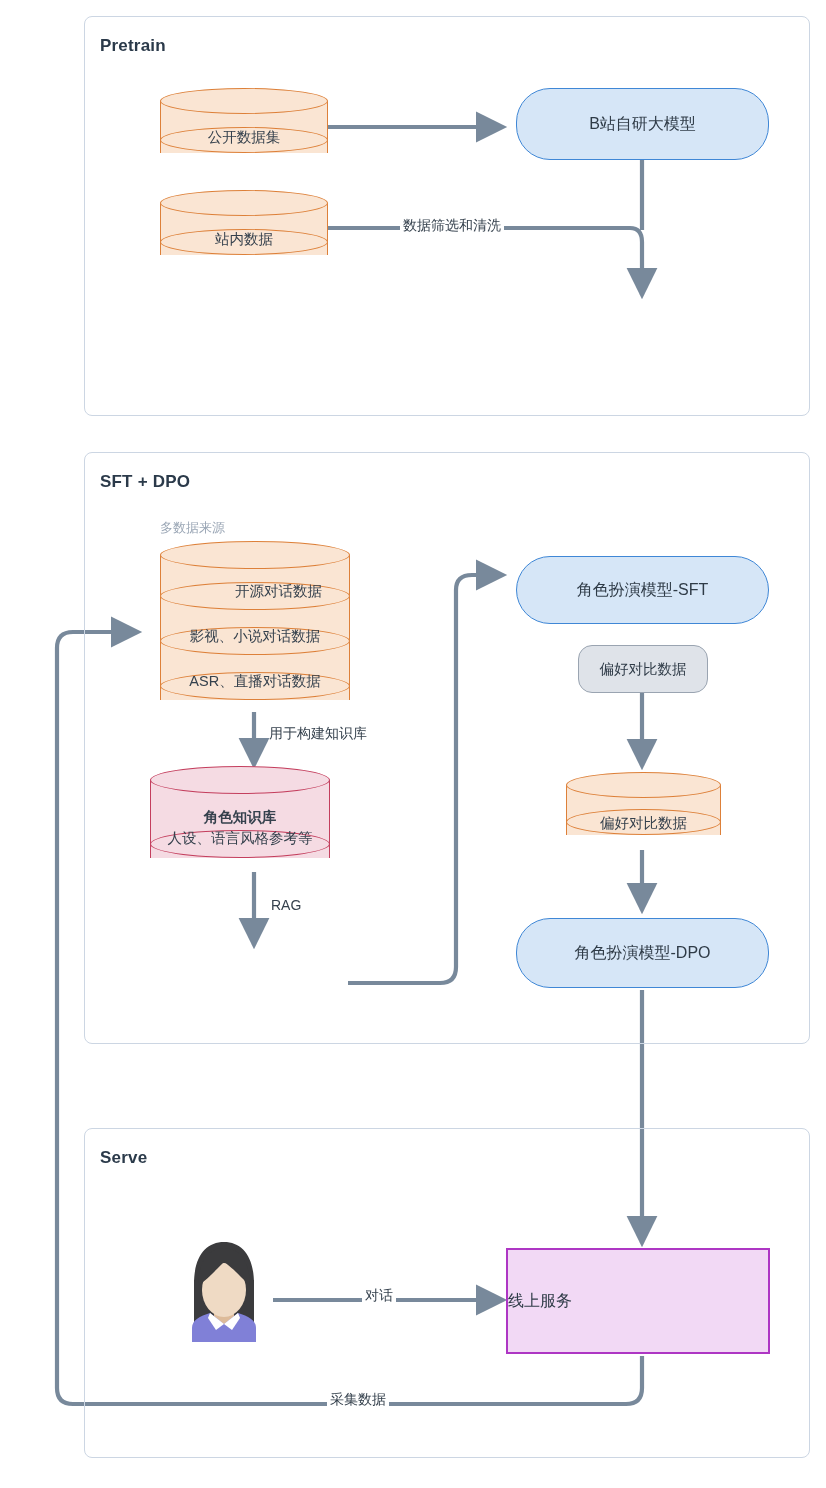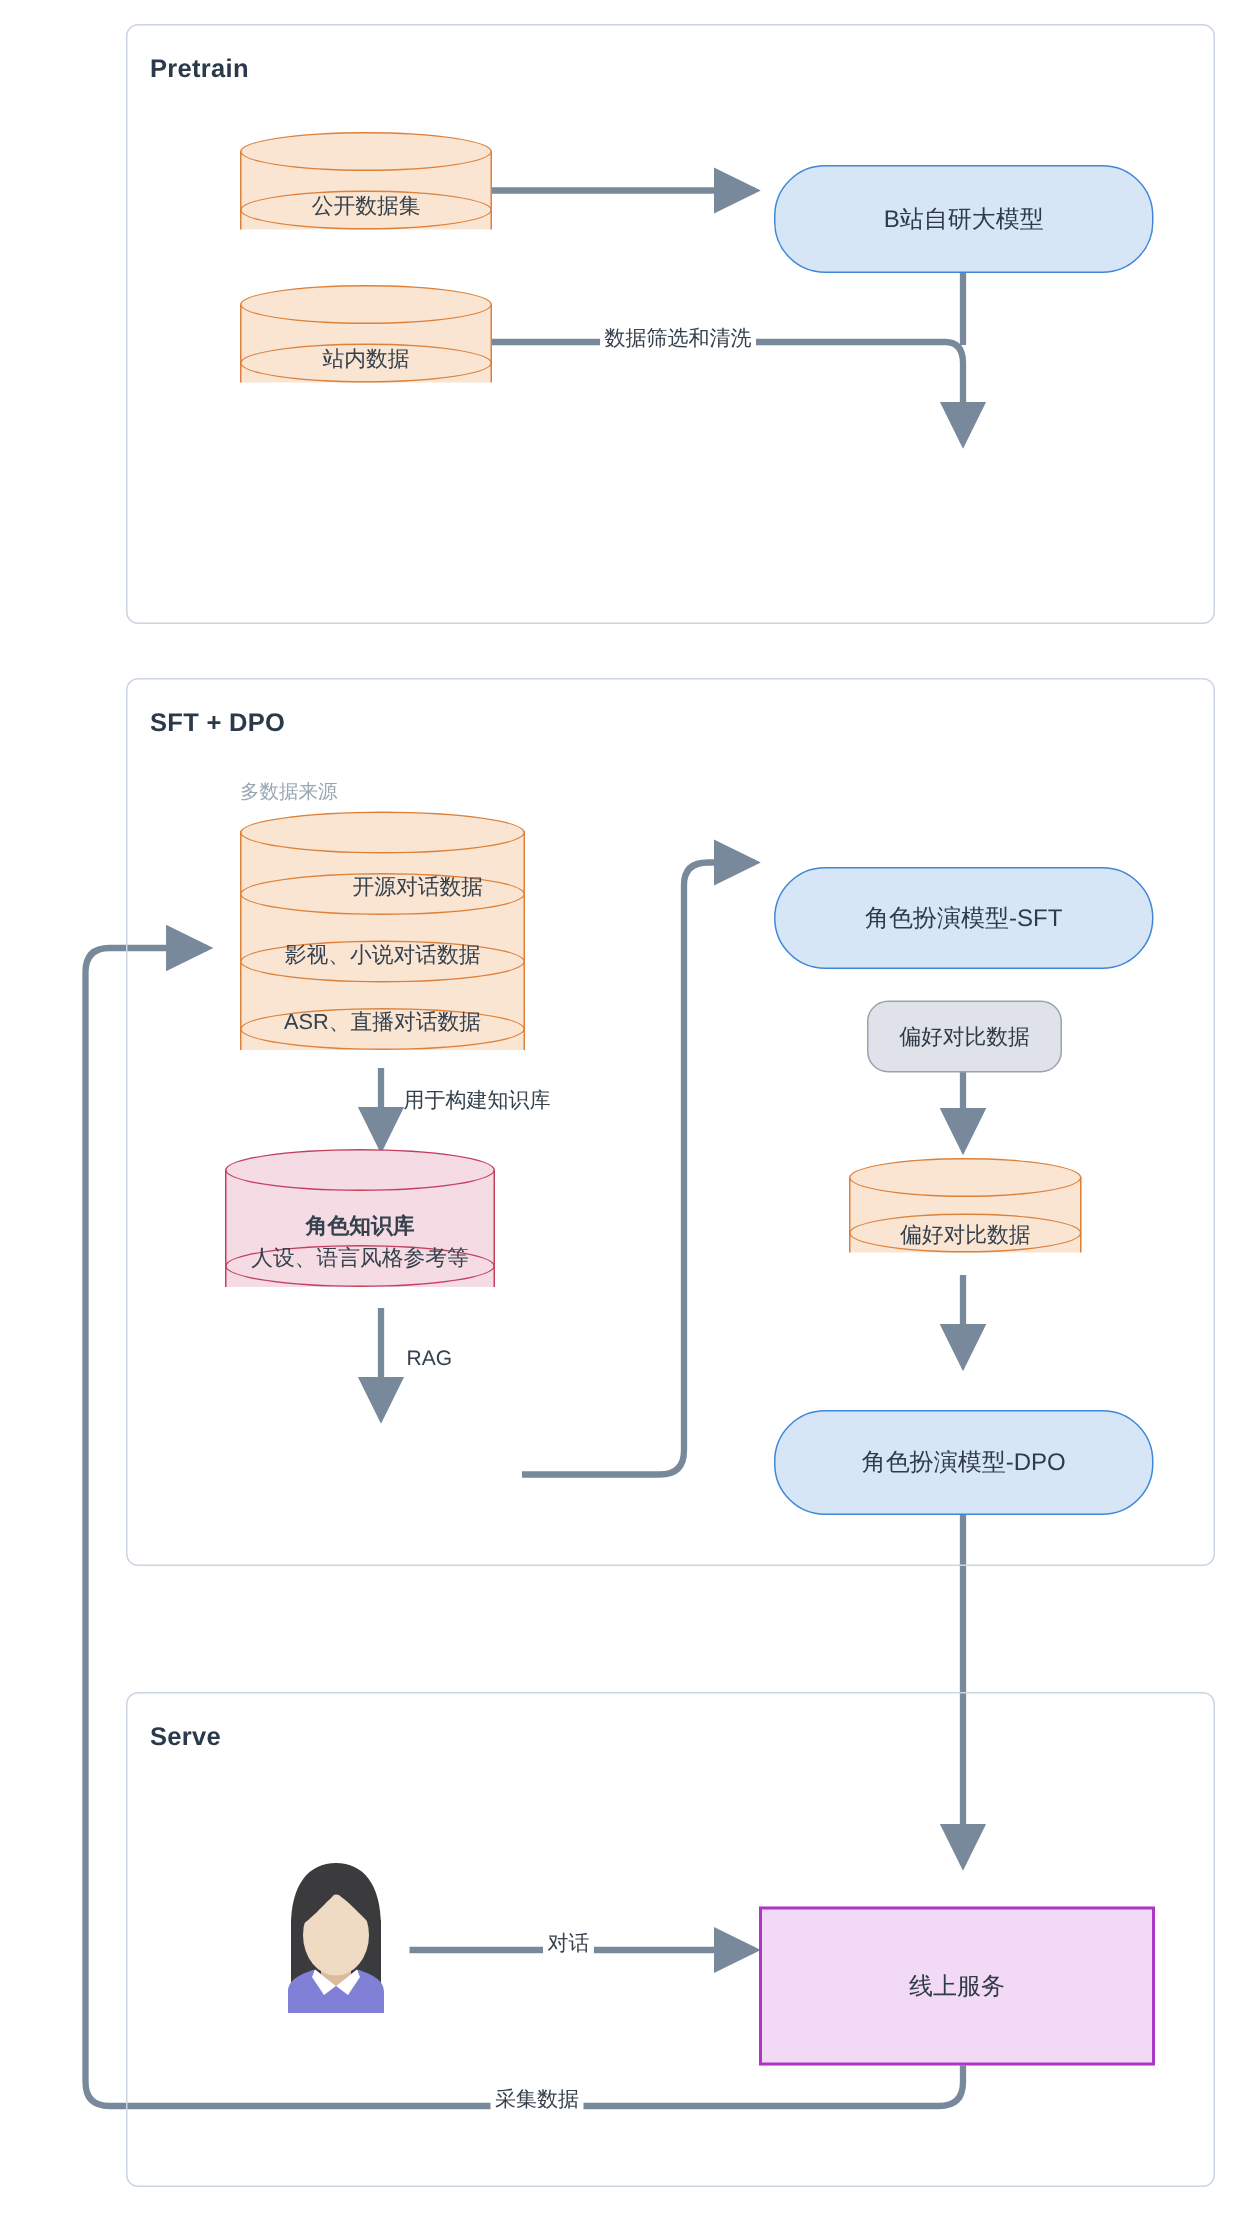--- a/index.html
+++ b/index.html
@@ -68,31 +68,28 @@
   
   .stadium {
     position: absolute;
     box-sizing: border-box;
     display: flex;
     align-items: center;
     justify-content: center;
     text-align: center;
     border-radius: 34px;
     font-size: 16px;
-    margin-top: 22px;
   }
   .rect {
     position: absolute;
     box-sizing: border-box;
     display: flex;
     align-items: center;
-    justify-content: center;
     text-align: center;
     font-size: 16px;
-    margin-top: 23px;
   }
   
   .edge-label {
     position: absolute;
     font-size: 14px;
     color: #35414d;
     background: #ffffff;
     padding: 0 3px;
     white-space: nowrap;
     line-height: 1.1;

